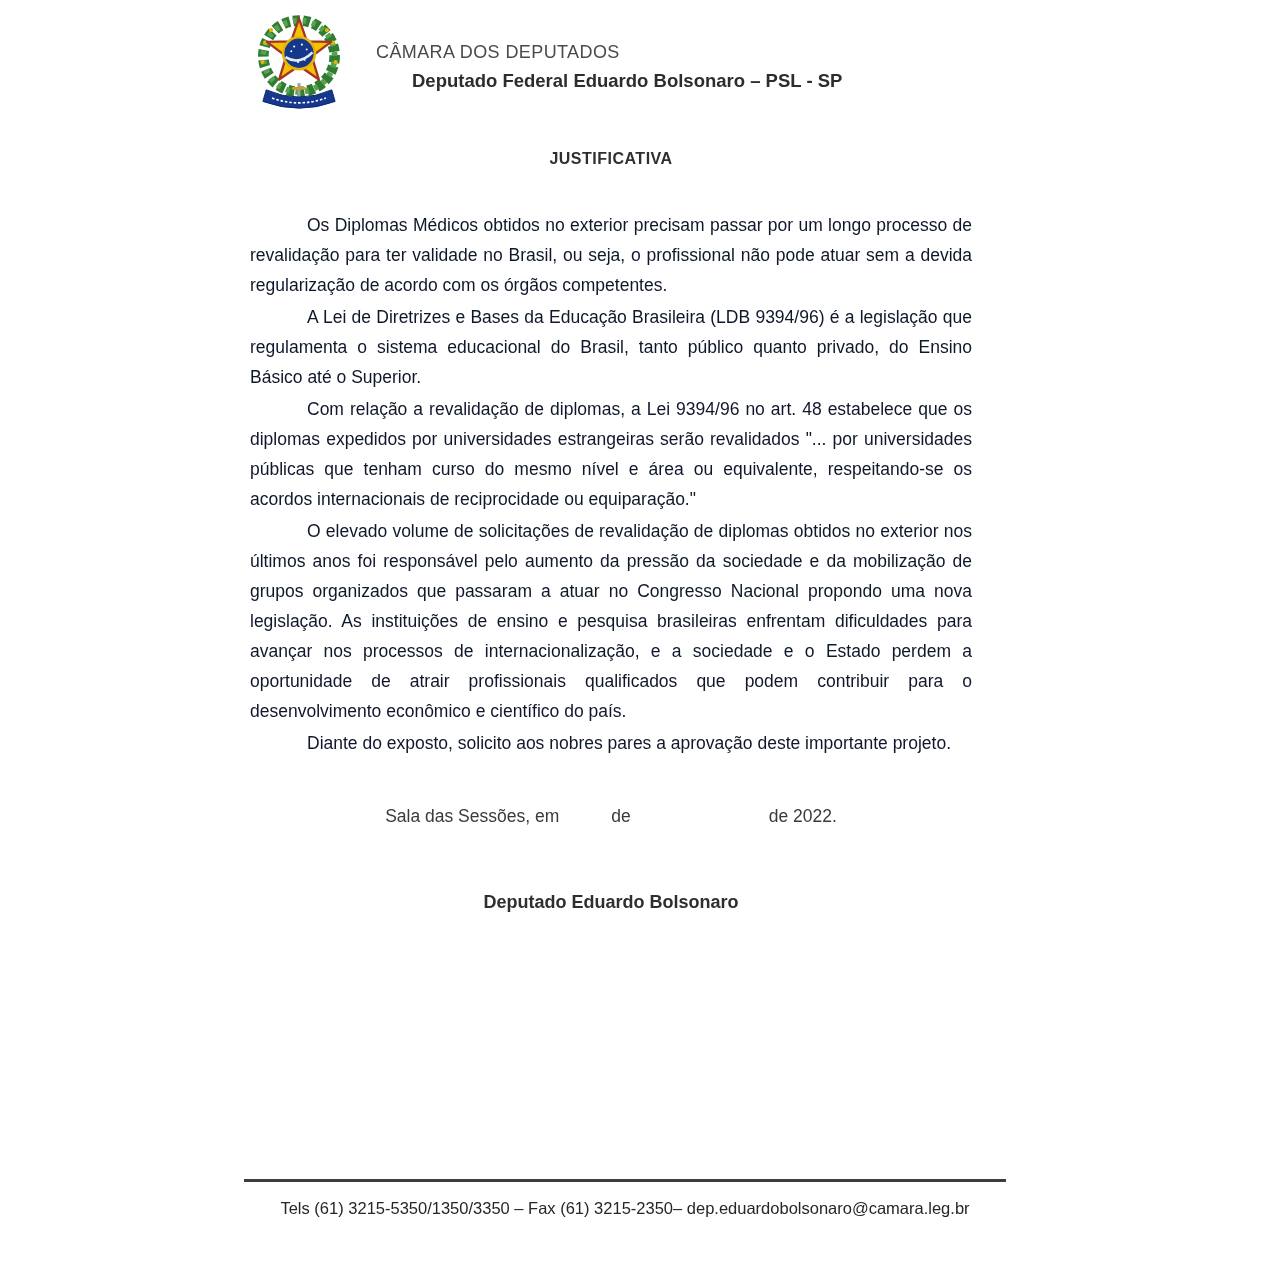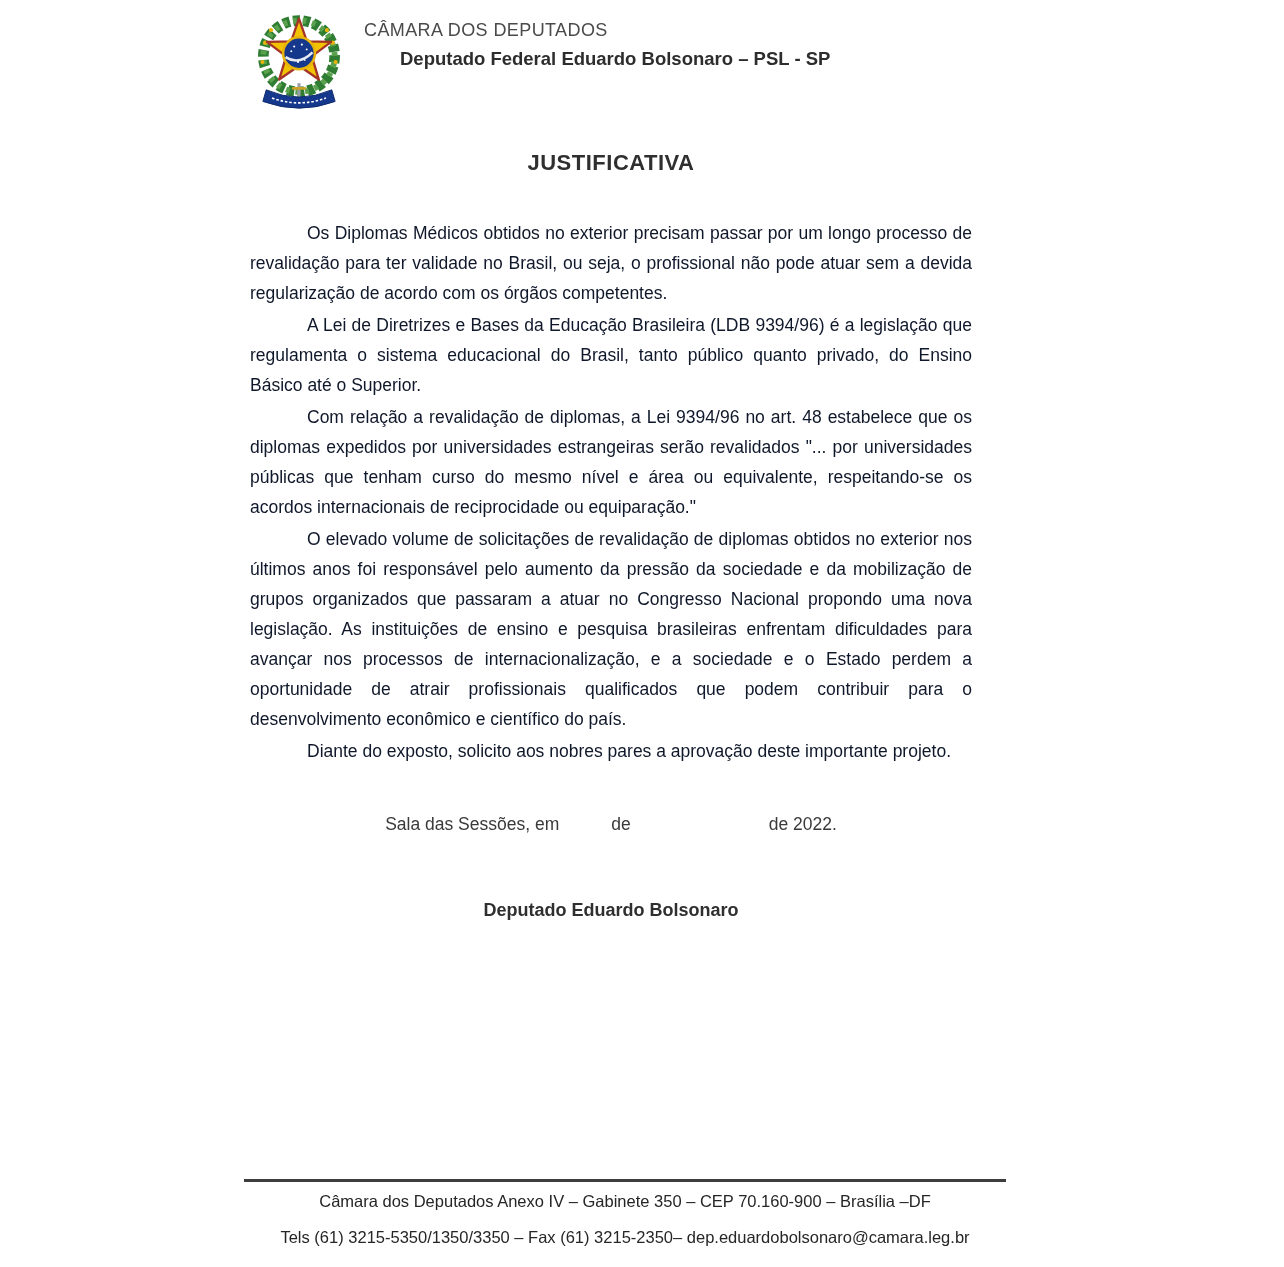--- a/index.html
+++ b/index.html
@@ -15,21 +15,22 @@
     color: #383838;
     overflow: hidden;
   }
 
   
   .doc-header {
     position: absolute;
     left: 246px;
     top: 6px;
     display: flex;
-    align-items: flex-start;
+    align-items: center;
+    gap: 12px;
   }
   .logo-box { width: 106px; height: 108px; flex: 0 0 auto; }
   .logo-box svg { display: block; width: 100%; height: 100%; }
   .header-text { margin-left: 12px; padding-top: 14px; }
   .org-line {
     font-size: 18px;
     letter-spacing: 0.4px;
     color: #4a4a4a;
     font-stretch: condensed;
   }
@@ -42,21 +43,21 @@
   }
 
   
   .doc-body {
     position: absolute;
     left: 250px;
     top: 150px;
     width: 722px;
   }
   .doc-title {
-    font-size: 22px;
+    font-size: 16px;
     font-weight: bold;
     letter-spacing: 0.5px;
     text-align: center;
     color: #2f2f2f;
     margin-bottom: 42px;
   }
   .para {
     font-size: 17.5px;
     line-height: 30px;
     text-align: justify;
@@ -175,17 +176,16 @@
       <span>de</span>
       <span class="blank-gap blank-month"></span>
       <span>de 2022.</span>
     </div>
 
     <div class="sig-name">Deputado Eduardo Bolsonaro</div>
   </main>
 
   <footer class="doc-footer">
     <hr class="footer-rule">
-    <div class="footer-line1">Câmara dos Deputados Anexo IV – Gabinete 350 – CEP 70.160-900 – Brasília –DF</div>
     <div class="footer-line2">Tels (61) 3215-5350/1350/3350 – Fax (61) 3215-2350– dep.eduardobolsonaro@camara.leg.br</div>
   </footer>
 
 </div>
 
 </body></html>

